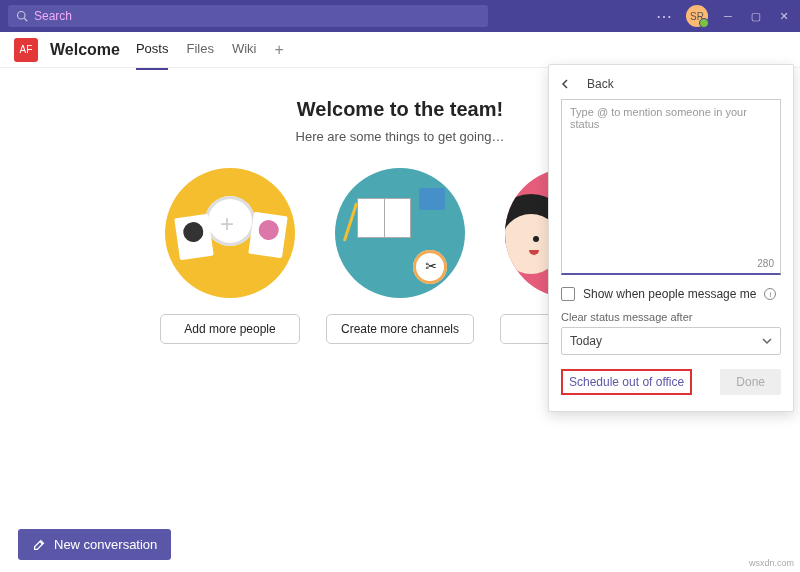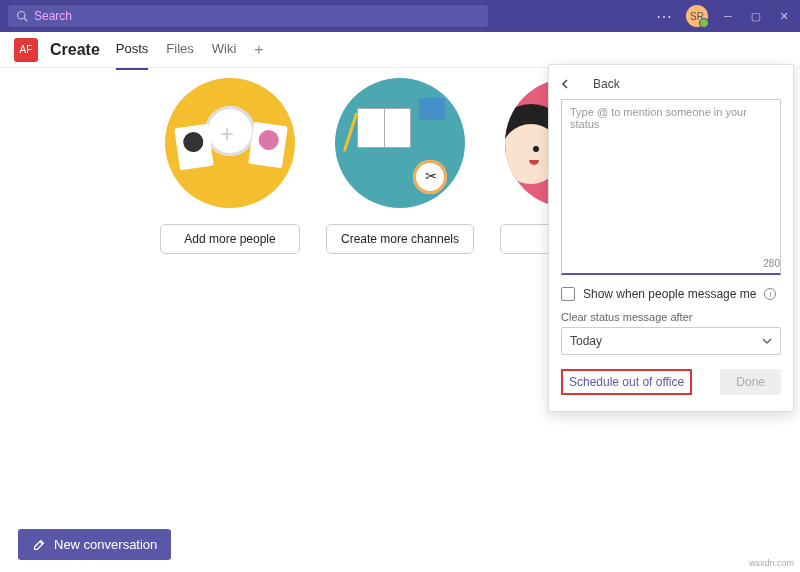--- a/index.html
+++ b/index.html
@@ -44,23 +44,23 @@
   .c2 .scis { position:absolute; bottom:24px; right:28px; font-size:14px;}
   .c2 .pencil { position:absolute; width:3px; height:40px; background:#f5be2e; top:34px; left:14px; transform:rotate(18deg);}
   .c3 .face { position:absolute; width:60px; height:60px; background:#fae2cf; border-radius:50%; top:46px; left:-4px;}
   .c3 .hair { position:absolute; width:80px; height:50px; background:#222; border-radius:40px 40px 0 0; top:26px; left:-14px;}
   .c3 .eye { position:absolute; width:6px; height:6px; background:#222; border-radius:50%; top:68px; left:28px;}
   .c3 .mouth { position:absolute; width:10px; height:5px; border-radius:0 0 10px 10px; background:#c44; top:82px; left:24px;}
   .newconv { position:absolute; left:18px; bottom:12px; background:#5b57a8; color:#fff; border-radius:3px; padding:8px 14px; font-size:13px; display:flex; align-items:center; gap:8px;}
   .watermark { position:absolute; right:6px; bottom:4px; font-size:9px; color:#aaa;}
   
   .panel { position:absolute; top:32px; right:6px; width:246px; background:#fff; border:1px solid #ddd; box-shadow:0 4px 14px rgba(0,0,0,0.15); padding:12px 12px 16px; border-radius:2px;}
-  .back { display:flex; align-items:center; gap:22px; font-size:12px; color:#444; margin-bottom:8px;}
+  .back { display:flex; align-items:center; gap:16px; font-size:12px; color:#444; margin-bottom:8px;}
   .status-box { border:1px solid #ccc; border-bottom:2px solid #5b57a8; height:176px; padding:6px 8px; font-size:11px; color:#999; position:relative;}
-  .counter { position:absolute; bottom:4px; right:0; font-size:10px; color:#888;}
+  .counter { position:absolute; bottom:4px; right:6px; font-size:10px; color:#888;}
   .chk-row { display:flex; align-items:center; gap:8px; font-size:12px; margin:12px 0 10px; color:#333;}
   .chkbox { width:14px; height:14px; border:1px solid #888; border-radius:2px;}
   .info { width:12px; height:12px; border:1px solid #888; border-radius:50%; font-size:8px; display:flex; align-items:center; justify-content:center; color:#888;}
   .clear-lbl { font-size:11px; color:#666; margin-bottom:4px;}
   .dropdown { border:1px solid #ccc; border-radius:2px; padding:6px 8px; font-size:12px; display:flex; justify-content:space-between; align-items:center; color:#444; margin-bottom:14px;}
   .bottom-row { display:flex; justify-content:space-between; align-items:center;}
   .sched { font-size:12px; color:#5b57a8; padding:4px 6px; border:2px solid #d33; }
   .donebtn { background:#eee; color:#aaa; border-radius:2px; padding:6px 16px; font-size:12px;}
 </style>
 </head>
@@ -83,29 +83,33 @@
     <span class="winbtn">▢</span>
     <span class="winbtn">✕</span>
   </div>
 </div>
 
 <div class="content">
   <div class="channel-header">
     <div class="team-icon">
         <span>AF</span>
       </div>
-    <div class="channel-name">Create</div>
+    <div class="channel-name">Welcome</div>
     <div class="tabs">
       <div class="tab active">Posts</div>
       <div class="tab">Files</div>
       <div class="tab">Wiki</div>
       <div class="plus-tab">+</div>
     </div>
   </div>
 
+  <div class="welcome">
+    <h2>Welcome to the team!</h2>
+    <p>Here are some things to get going…</p>
+  </div>
 
   <div class="cards">
     <div class="card">
       <div class="circle c1">
         <div class="p1"></div>
           <div class="p2"></div>
           <span class="plus">+</span>
       </div>
       <div class="card-btn">Add more people</div>
     </div>

